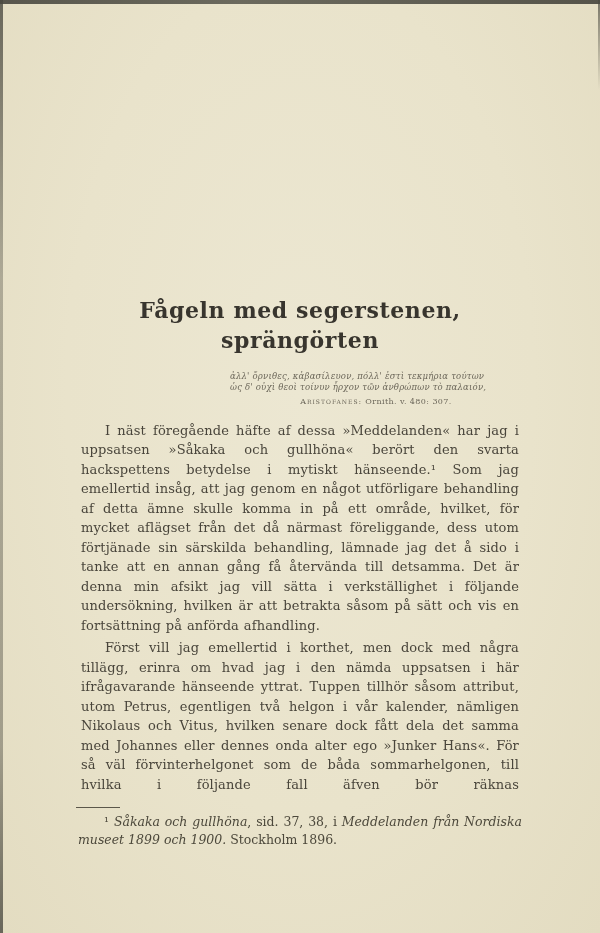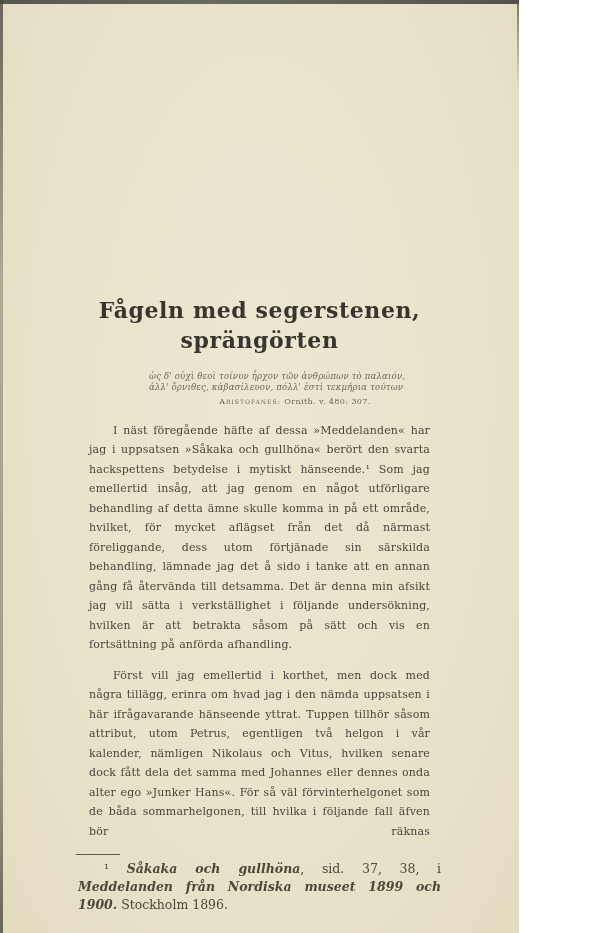--- a/index.html
+++ b/index.html
@@ -3,21 +3,21 @@
 <meta charset="utf-8">
 <style>
   html, body { margin: 0; padding: 0; }
   body {
     width: 600px; height: 933px;
     font-family: "DejaVu Serif", "Liberation Serif", serif;
     overflow: hidden;
   }
   .scan {
     position: relative;
-    width: 519px; height: 933px;
+    width: 600px; height: 933px;
     background: radial-gradient(ellipse at 50% 42%, #ece7d2 0%, #e9e3cb 55%, #e3dcc1 100%);
     box-sizing: border-box;
   }
   .edge-top {
     position: absolute; top: 0; left: 0; right: 0; height: 4px;
     background: linear-gradient(to right, #3f3e37, #55544a 40%, #3c3b34);
     opacity: 0.85;
   }
   .edge-left {
     position: absolute; top: 0; left: 0; bottom: 0; width: 3px;
@@ -61,59 +61,59 @@
     text-align: center;
     font-size: 8px;
     letter-spacing: 0.4px;
     color: #6c675a;
     white-space: nowrap;
   }
   .attribution .author { font-variant: small-caps; letter-spacing: 1px; text-align: right; }
   .attribution .work { }
   .body-text { margin-top: 15px; }
   .body-text p {
-    margin: 11px;
-    font-size: 11px;
+    margin: 3px;
+    font-size: 13px;
     line-height: 19.5px;
     text-align: justify;
     text-indent: 24px;
     letter-spacing: 0.15px;
     word-spacing: 0.5px;
   }
   .body-text p.continues { text-align-last: justify; }
   .footnote-rule {
     width: 44px;
     border-top: 1px solid #5b574a;
     margin: 13px 0 0 -2px;
   }
   .footnote {
     margin-top: 5px;
     font-size: 12.5px;
     line-height: 18px;
     text-indent: 26px;
     text-align: justify;
     color: #4c483b;
   }
-  .footnote .it { font-style: italic; font-weight: bold; }
+  .footnote .it { font-style: italic; }
 </style>
 </head>
 <body>
 
 <div class="scan">
   <div class="edge-top"></div>
   <div class="edge-left"></div>
   <div class="edge-right"></div>
 
   <div class="content">
 
     <h1 class="title"><span>Fågeln med segerstenen, sprängörten</span><br></h1>
 
     <div class="epigraph">
+      <div class="greek-line">ἀλλ' ὄρνιθες, κἀβασίλευον, πόλλ' ἐστὶ τεκμήρια τούτων</div>
       <div class="greek-line">ὡς δ' οὐχὶ θεοὶ τοίνυν ἦρχον τῶν ἀνθρώπων τὸ παλαιόν,</div>
-      <div class="greek-line">ἀλλ' ὄρνιθες, κἀβασίλευον, πόλλ' ἐστὶ τεκμήρια τούτων</div>
       <div class="attribution"><span class="author">Aristofanes:</span> <span class="work">Ornith.</span> <span>v. 480: 307.</span></div>
     </div>
 
     <div class="body-text" id="body-text">
         <p>I näst föregående häfte af dessa »Meddelanden« har jag i uppsatsen »Såkaka och gullhöna« berört den svarta hackspettens betydelse i mytiskt hänseende.¹ Som jag emellertid insåg, att jag genom en något utförligare behandling af detta ämne skulle komma in på ett område, hvilket, för mycket aflägset från det då närmast föreliggande, dess utom förtjänade sin särskilda behandling, lämnade jag det å sido i tanke att en annan gång få återvända till detsamma. Det är denna min afsikt jag vill sätta i verkställighet i följande undersökning, hvilken är att betrakta såsom på sätt och vis en fortsättning på anförda afhandling.</p>
         <p class="continues">Först vill jag emellertid i korthet, men dock med några tillägg, erinra om hvad jag i den nämda uppsatsen i här ifrågavarande hänseende yttrat. Tuppen tillhör såsom attribut, utom Petrus, egentligen två helgon i vår kalender, nämligen Nikolaus och Vitus, hvilken senare dock fått dela det samma med Johannes eller dennes onda alter ego »Junker Hans«. För så väl förvinterhelgonet som de båda sommarhelgonen, till hvilka i följande fall äfven bör räknas</p>
       </div>
 
     <div class="footnote-rule"></div>
 

